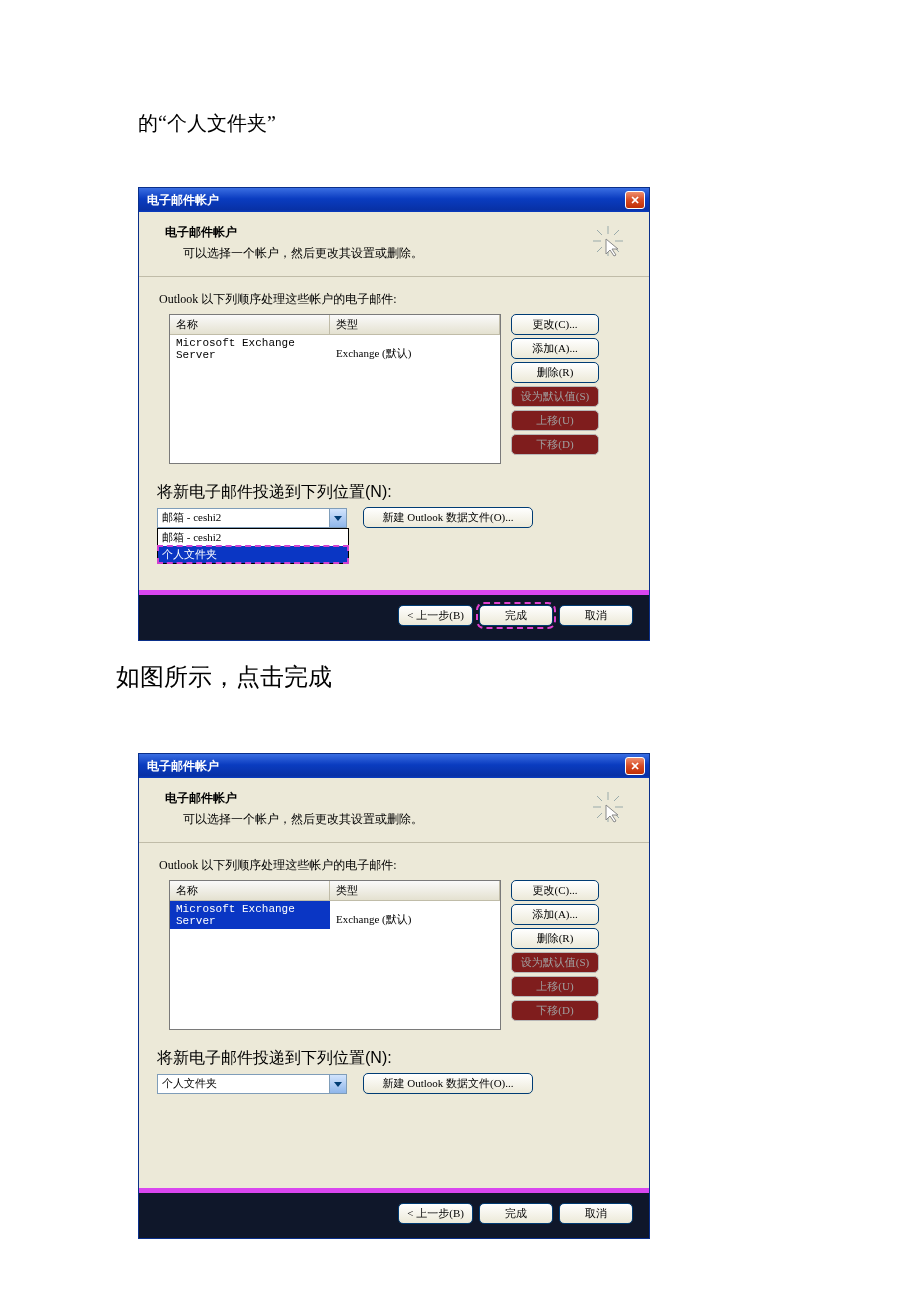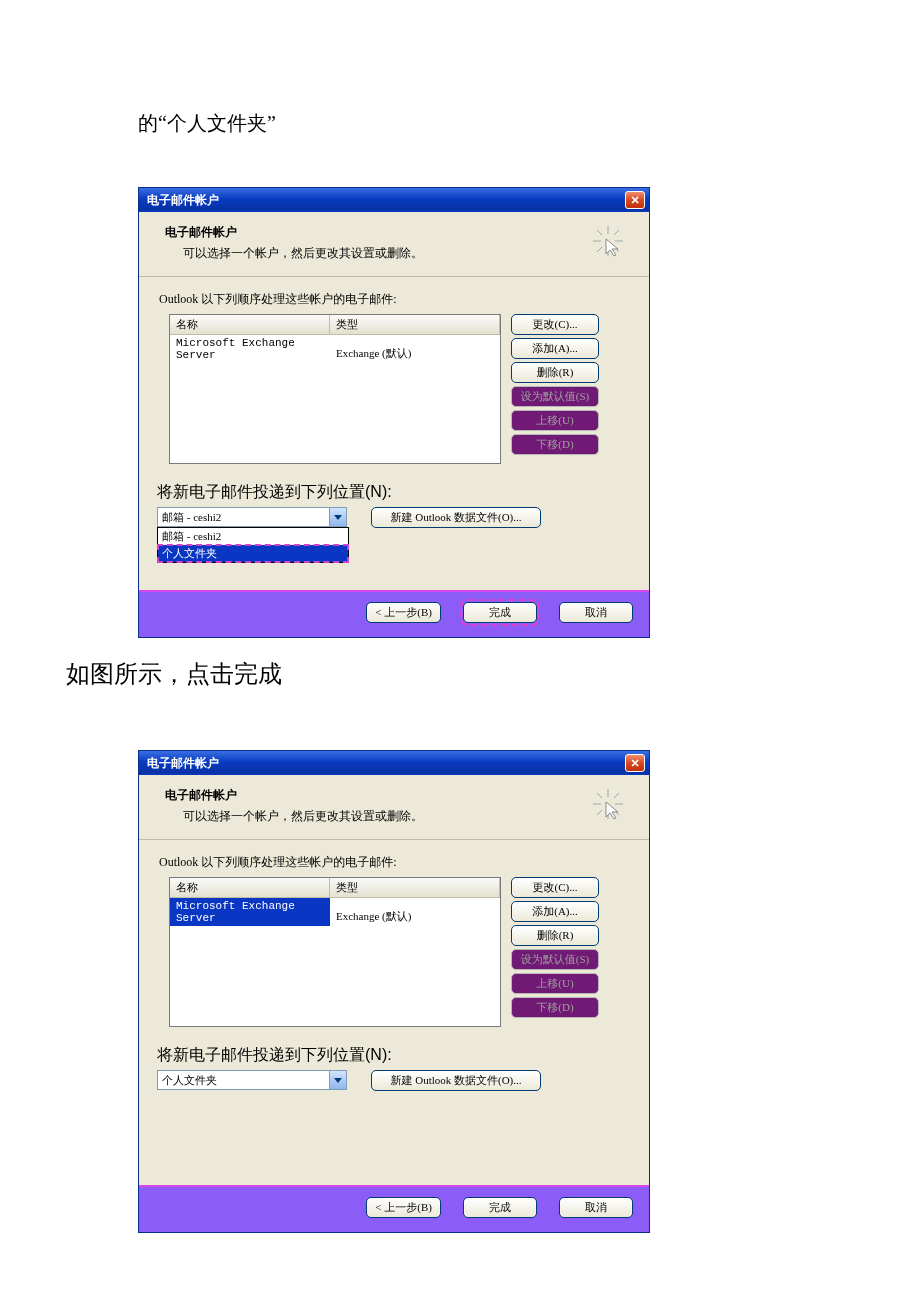--- a/index.html
+++ b/index.html
@@ -12,21 +12,21 @@
   }
   .doc-text {
     font-size: 20px;
     color: #000;
     margin: 70px 0 50px 138px;
     font-family: SimSun, serif;
   }
   .doc-text2 {
     font-size: 24px;
     color: #000;
-    margin: 20px 0 60px 66px;
+    margin: 20px 0 60px 116px;
     font-family: SimSun, serif;
   }
   .dialog {
     width: 512px;
     margin-left: 138px;
     border: 1px solid #0a2f8a;
     background: #ece9d8;
     font-size: 12px;
     font-family: Tahoma, SimSun, sans-serif;
   }
@@ -103,26 +103,26 @@
     background:linear-gradient(to bottom,#ffffff,#ece9d8);
     font-size:11px;
     padding:0 8px;
     text-align:center;
     cursor:pointer;
     font-family: Tahoma, SimSun;
   }
   .winbtn.disabled {
     color:#a0a0a0;
     border-color:#b8b8b8;
-    background:#701a75;
+    background:#7f1d1d;
     cursor:default;
   }
   .deliver-zone { margin-top:18px; }
   .deliver-label { margin-bottom:4px; font-size:16px; }
-  .select-row { display:flex; gap:24px; }
+  .select-row { display:flex; gap:16px; align-items:center; }
   .combo {
     height:20px;
     border:1px solid #7f9db9;
     background:#fff;
     width:190px;
     display:flex;
     align-items:center;
     justify-content:space-between;
     position:relative;
     font-size:11px;
@@ -145,26 +145,26 @@
     border:1px solid #000;
     z-index:10;
   }
   .dd-item { padding:1px 4px; font-size:11px; font-family: Tahoma, SimSun; }
   .dd-item.hi {
     background:#0a36c4; color:#fff;
     outline:2px dashed #d040d0;
     outline-offset:-1px;
   }
   .footer-zone {
-    border-top:2px solid #d946ef;
-    background:#8b5cf6;
+    border-top:5px solid #d946ef;
+    background:#0f172a;
     padding:10px 16px 14px;
     display:flex;
     justify-content:flex-end;
-    gap:22px;
+    gap:6px;
   }
   .footer-zone .winbtn { min-width:74px; }
   .back-chevron::before { content:"< "; }
   .highlight-finish {
     outline:2px dashed #e040d0;
     outline-offset:1px;
   }
   .spacer-after-table { height:28px; }
 </style>
 </head>

